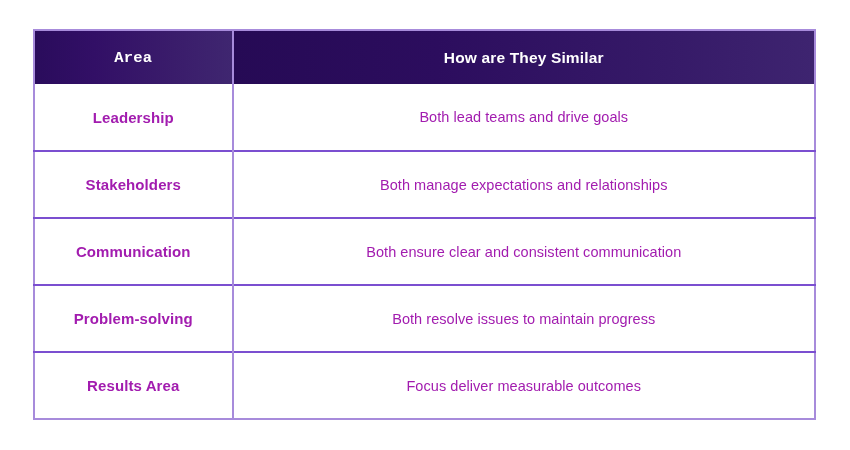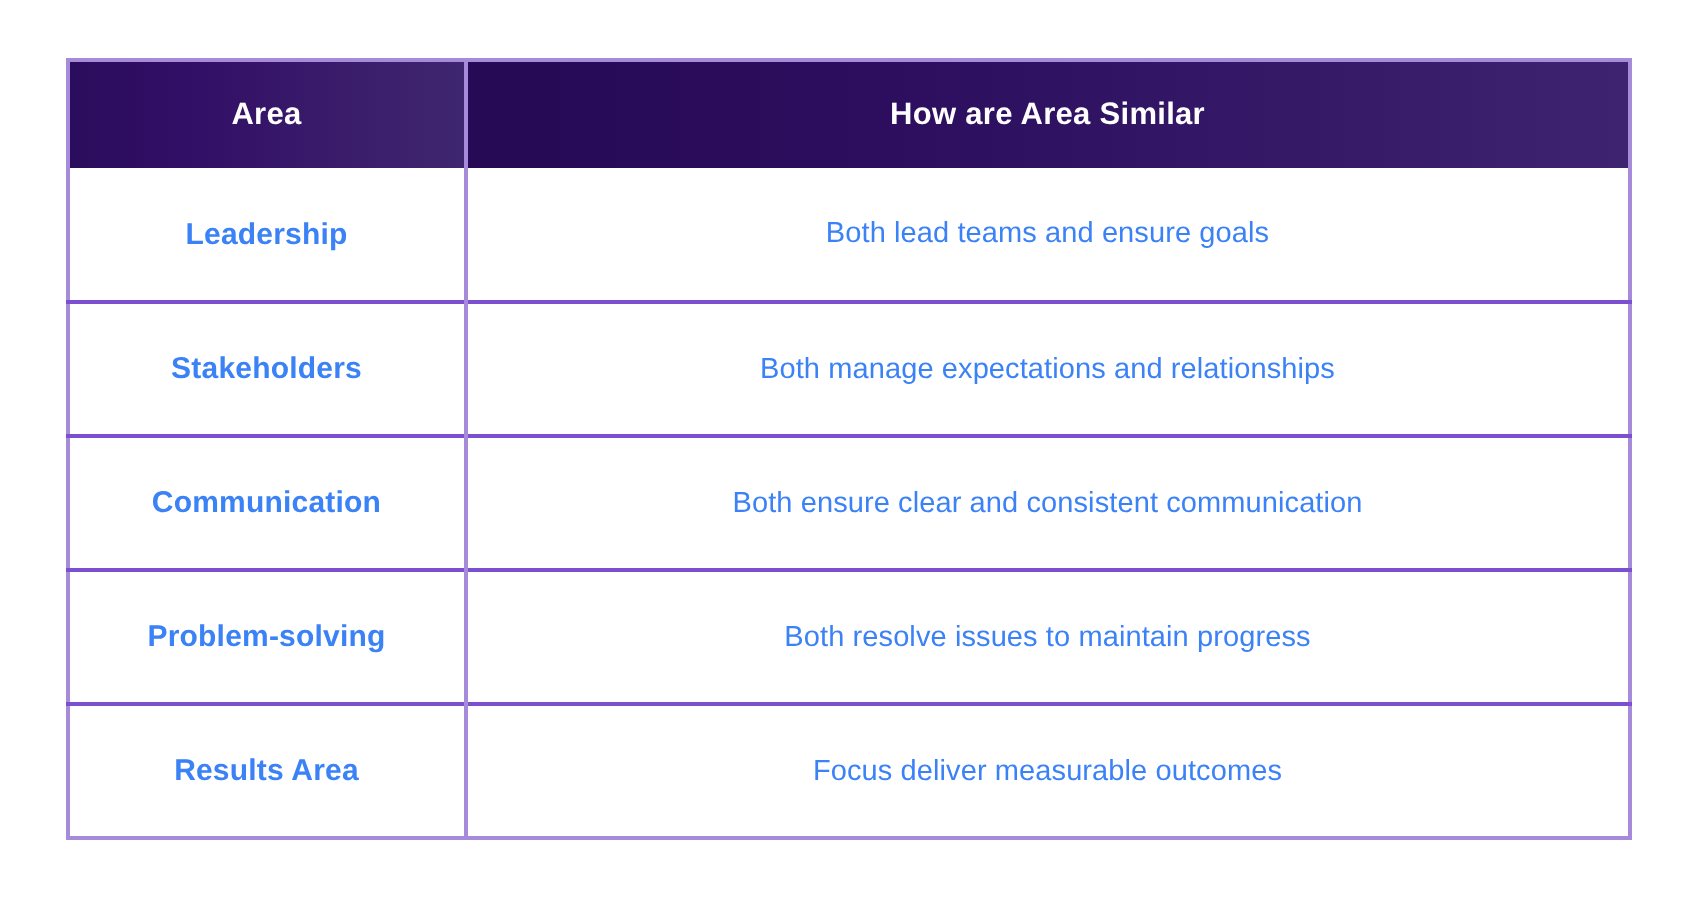--- a/index.html
+++ b/index.html
@@ -48,31 +48,32 @@
     letter-spacing: 0.15px;
     text-align: center;
     vertical-align: middle;
     border: none;
     box-sizing: border-box;
   }
 
   .comparison-table thead th.th-area {
     background: linear-gradient(90deg, #2A0C5C 0%, #320F66 30%, #3A1C6B 70%, #3F2670 100%);
     border-right: 2px solid #A78BDB;
+    font-family: Liberation Mono, monospace;
   }
 
   .comparison-table thead th.th-similar {
     background: linear-gradient(90deg, #260A55 0%, #2C0D5E 35%, #361A68 75%, #3E2470 100%);
   }
 
   .comparison-table tbody td {
     height: 56px;
     padding: 0 12px;
     background: #ffffff;
-    color: #3b82f6;
+    color: #a21caf;
     text-align: center;
     vertical-align: middle;
     border-top: 2px solid #7B4FD0;
     box-sizing: border-box;
   }
 
   .comparison-table tbody tr:first-child td {
     border-top: none;
   }
 
@@ -96,29 +97,29 @@
 
   <table class="comparison-table">
     <colgroup>
       <col class="col-area">
       <col class="col-simil">
     </colgroup>
 
     <thead>
       <tr>
         <th class="th-area">Area</th>
-        <th class="th-similar">How are Area Similar</th>
+        <th class="th-similar">How are They Similar</th>
       </tr>
     </thead>
 
     <tbody>
 
       <tr>
         <td class="cell-area">Leadership</td>
-        <td class="cell-similar">Both lead teams and ensure goals</td>
+        <td class="cell-similar">Both lead teams and drive goals</td>
       </tr>
 
       <tr>
         <td class="cell-area">Stakeholders</td>
         <td class="cell-similar">Both manage expectations and relationships</td>
       </tr>
 
       <tr>
         <td class="cell-area">Communication</td>
         <td class="cell-similar">Both ensure clear and consistent communication</td>

